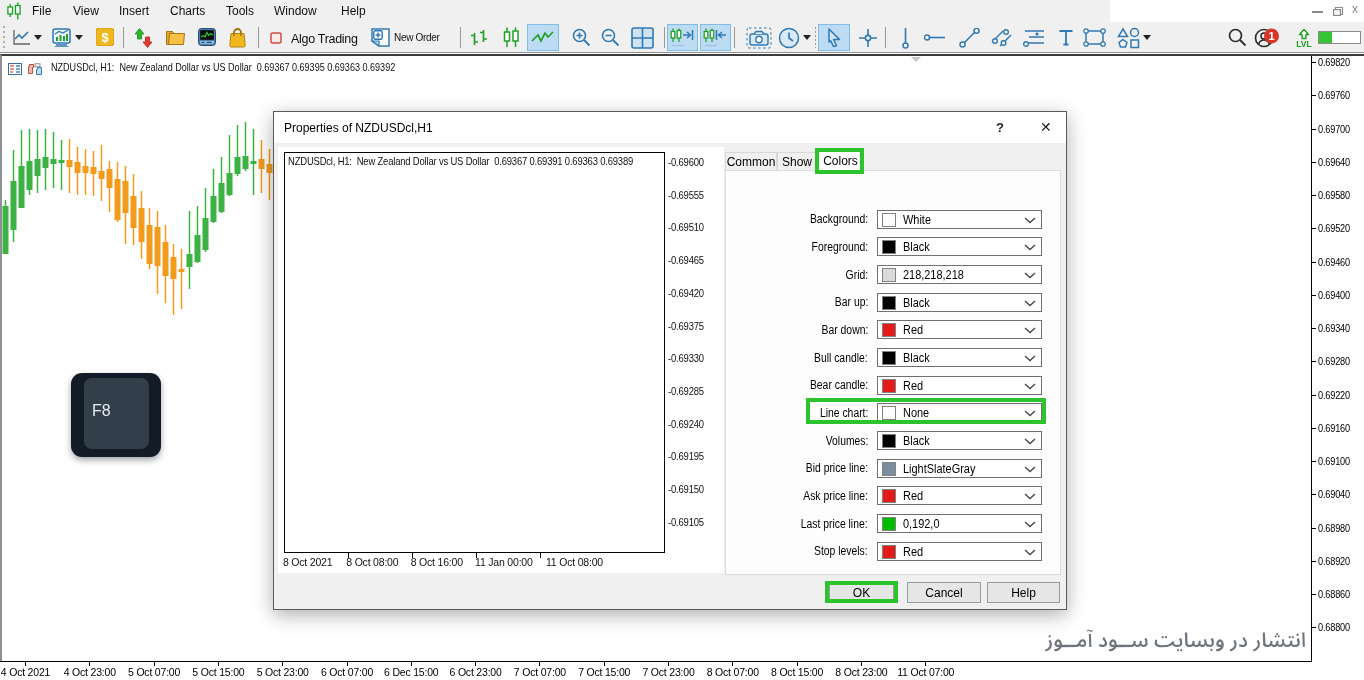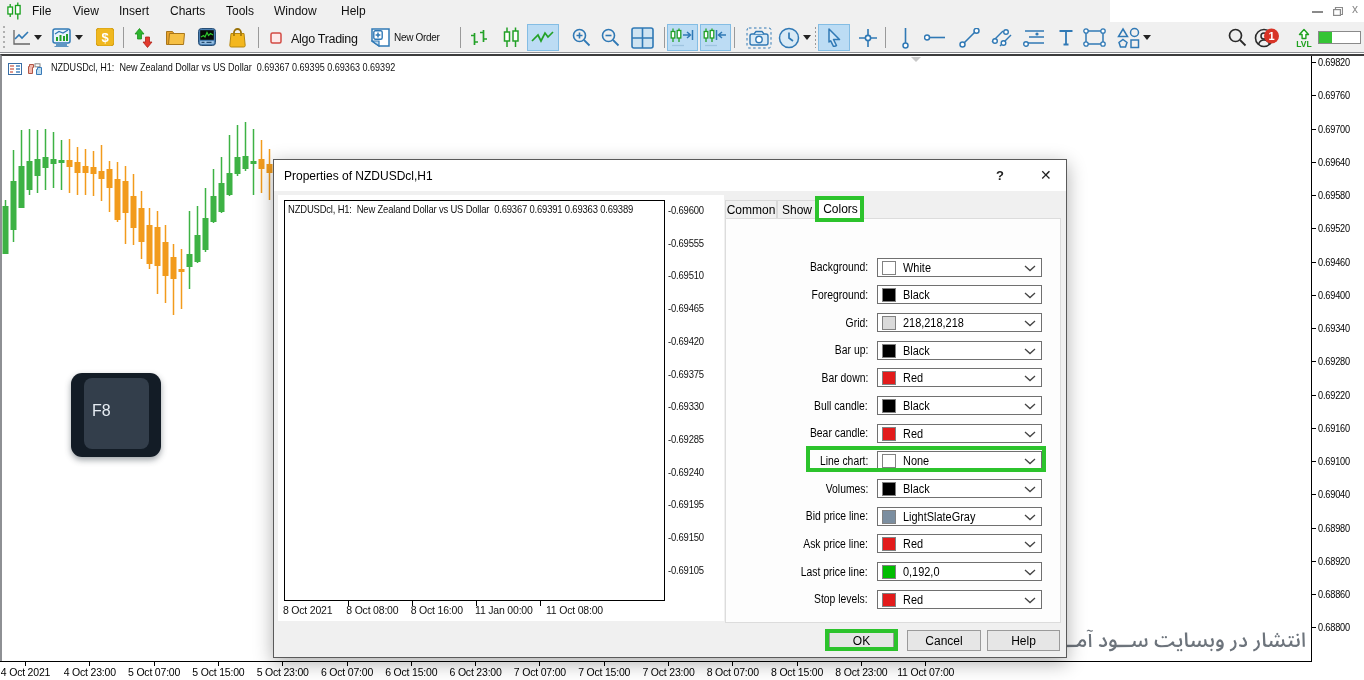--- a/index.html
+++ b/index.html
@@ -14,21 +14,21 @@
 #pscale { position:absolute; left:1311px; top:56px; width:53px; height:605px; background:#fff; border-left:1px solid #000; }
 .ptick { position:absolute; left:0; width:4px; height:1px; background:#000; }
 .plab { position:absolute; left:6px; font-size:10.5px; color:#000; letter-spacing:-0.2px; transform-origin:left center; transform:scaleX(0.875); }
 #tscale { position:absolute; left:0px; top:661px; width:1312px; height:19px; background:#fff; border-top:1px solid #000; }
 .ttick { position:absolute; top:0; width:1px; height:4px; background:#000; }
 .tlab { position:absolute; top:3.5px; font-size:10.5px; color:#000; white-space:nowrap; letter-spacing:-0.2px; transform:translateX(-50%); }
 #f8key { position:absolute; left:71px; top:373px; width:90px; height:84px; background:#131c26; border-radius:11px; box-shadow:0 3px 6px rgba(40,50,60,.45); }
 #f8key .cap { position:absolute; left:13px; top:5px; width:65px; height:71px; background:#333e4b; border-radius:8px; }
 #f8key .txt { position:absolute; left:21px; top:29px; font-size:16px; color:#e6ecf2; }
 #scrollmark { position:absolute; left:911px; top:57px; width:0; height:0; border-left:5px solid transparent; border-right:5px solid transparent; border-top:5px solid #c8c8c8; }
-#dialog { position:absolute; left:273px; top:111px; width:794px; height:499px; background:#f0f0f0; border:1px solid #5a5a5a; font-size:12px; box-shadow:0 5px 18px rgba(0,0,0,.32);margin-top:48px; }
+#dialog { position:absolute; left:273px; top:111px; width:794px; height:499px; background:#f0f0f0; border:1px solid #5a5a5a; font-size:12px; box-shadow:0 5px 18px rgba(0,0,0,.32); }
 #dtitle { position:absolute; left:0; top:0; width:100%; height:31px; background:#fff; }
 #dtitle .t { position:absolute; left:10px; top:9px; font-size:12px; color:#000; }
 #dtitle .q { position:absolute; left:722px; top:8px; font-size:13px; font-weight:bold; color:#222; }
 #dtitle .x { position:absolute; left:766px; top:7px; font-size:14px; color:#222; }
 #pvpanel { position:absolute; left:4px; top:35px; width:446px; height:426px; background:#fff; }
 #pvbox { position:absolute; left:6px; top:5px; width:381px; height:401px; border:1px solid #000; }
 #pvbox .hdr { position:absolute; left:3px; top:2px; font-size:10.5px; white-space:nowrap; color:#111; letter-spacing:-0.2px; transform-origin:left center; transform:scaleX(0.9); }
 .pvlab { position:absolute; left:390px; font-size:10.5px; color:#111; letter-spacing:-0.2px; transform-origin:left center; transform:scaleX(0.9); }
 .pvtlab { position:absolute; top:444px; font-size:10.5px; color:#111; white-space:nowrap; letter-spacing:-0.2px; }
 .pvttick { position:absolute; top:441px; width:1px; height:4.5px; background:#000; }
@@ -407,21 +407,21 @@
     <div class="tlab" style="left:89.8px">4 Oct 23:00</div>
     <div class="ttick" style="left:153.6px"></div>
     <div class="tlab" style="left:154.1px">5 Oct 07:00</div>
     <div class="ttick" style="left:217.9px"></div>
     <div class="tlab" style="left:218.4px">5 Oct 15:00</div>
     <div class="ttick" style="left:282.2px"></div>
     <div class="tlab" style="left:282.7px">5 Oct 23:00</div>
     <div class="ttick" style="left:346.5px"></div>
     <div class="tlab" style="left:347.0px">6 Oct 07:00</div>
     <div class="ttick" style="left:410.8px"></div>
-    <div class="tlab" style="left:411.3px">6 Oct 15:00</div>
+    <div class="tlab" style="left:411.3px">6 Dec 15:00</div>
     <div class="ttick" style="left:475.1px"></div>
     <div class="tlab" style="left:475.6px">6 Oct 23:00</div>
     <div class="ttick" style="left:539.4px"></div>
     <div class="tlab" style="left:539.9px">7 Oct 07:00</div>
     <div class="ttick" style="left:603.7px"></div>
     <div class="tlab" style="left:604.2px">7 Oct 15:00</div>
     <div class="ttick" style="left:668.0px"></div>
     <div class="tlab" style="left:668.5px">7 Oct 23:00</div>
     <div class="ttick" style="left:732.3px"></div>
     <div class="tlab" style="left:732.8px">8 Oct 07:00</div>

